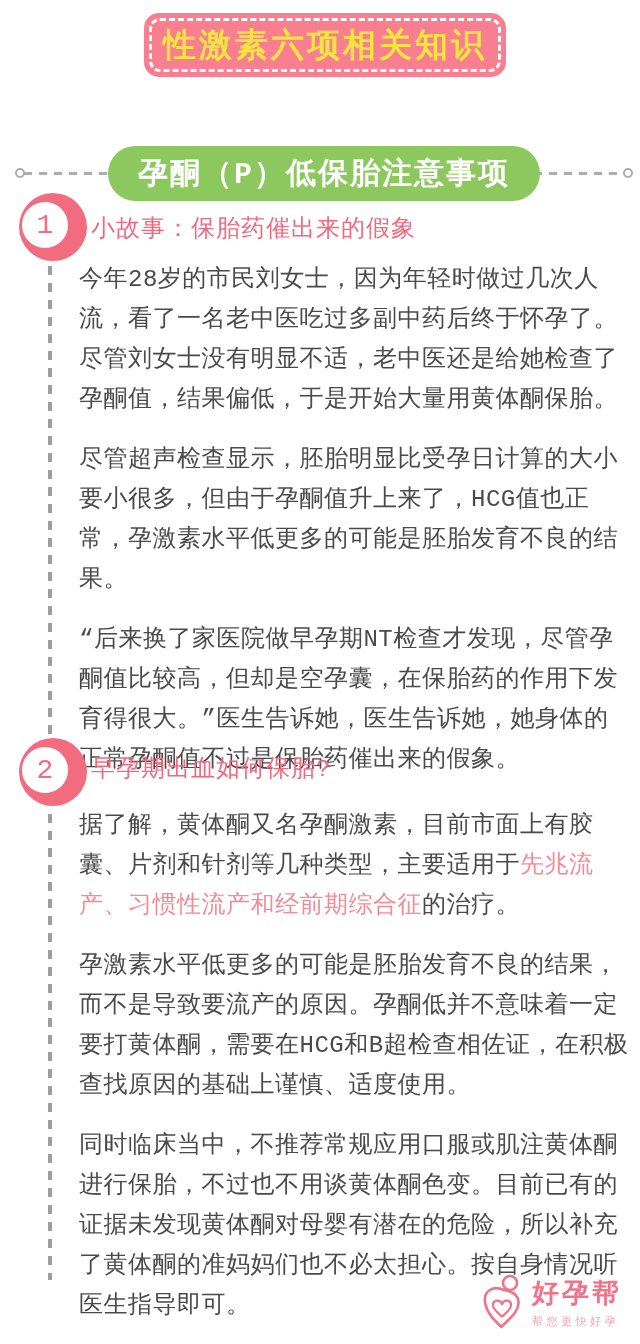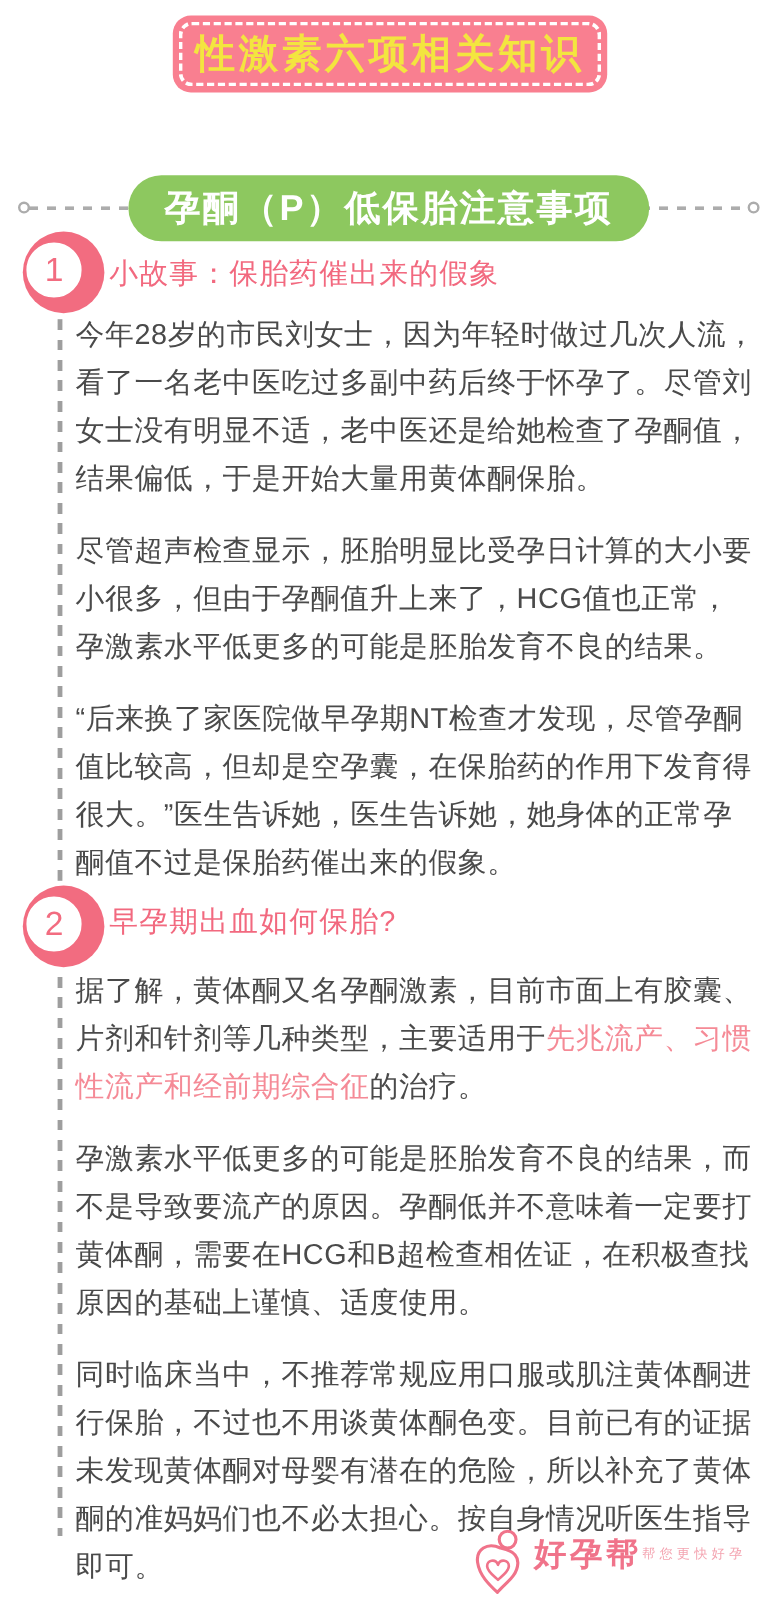--- a/index.html
+++ b/index.html
@@ -1,19 +1,19 @@
 <!DOCTYPE html>
 <html><head>
 <meta charset="utf-8">
 <style>
   html,body { margin:0; padding:0; background:#ffffff; }
   .page {
     position:relative; width:632px; height:1344px; margin:0 auto;
     background:#ffffff; overflow:hidden;
-    font-family:Liberation Sans, sans-serif;
+    font-family:Liberation Mono, monospace;
   }
 
   
   .top-banner {
     position:absolute; left:140px; top:13px; width:362px; height:64px;
     background:#F97F90; border-radius:15px;
     display:flex; align-items:center; justify-content:center;
   }
   .top-banner-border {
     position:absolute; left:5px; right:5px; top:5px; bottom:5px;
@@ -68,31 +68,31 @@
   .section-heading.h1 { top:212px; }
   .section-heading.h2 { top:752px; }
 
   
   .text-block {
     position:absolute; left:59px; width:568px;
     color:#4A4A4A; font-size:24px; line-height:40px; letter-spacing:0.5px;
   }
   .text-block.t1 { top:260px; }
   .text-block.t2 { top:806px; }
-  .text-block p { margin:0 0 20px 0; }
+  .text-block p { margin:0 0 20px 16px; }
   .text-block p:last-child { margin-bottom:0; }
   .hl { color:#F58A96; }
 
   
   .footer-logo {
     position:absolute; right:14px; top:1272px; height:62px;
     display:flex; align-items:flex-start;
   }
   .logo-mark { width:44px; height:58px; margin-right:8px; }
-  .logo-texts { display:flex; flex-direction:row; padding-top:10px; }
+  .logo-texts { display:flex; flex-direction:column; padding-top:10px; }
   .brand-name { color:#F0738A; font-size:27px; font-weight:bold; letter-spacing:3px; line-height:27px; }
   .brand-tagline { margin-top:5px; color:#F4A3B0; font-size:11px; letter-spacing:3.5px; }
 </style>
 </head>
 <body>
 
 <div class="page">
 
   <div class="top-banner">
     <div class="top-banner-border"></div>

